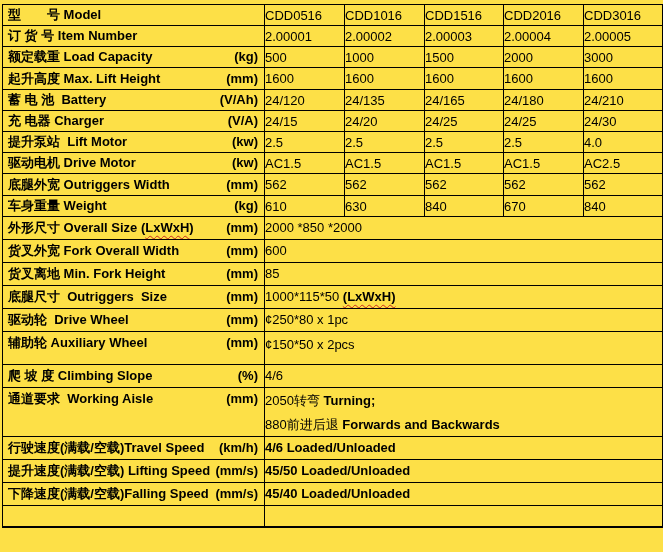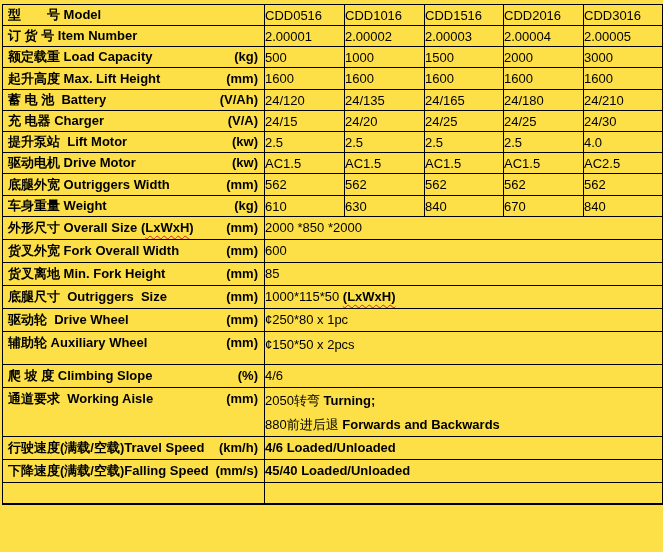--- a/index.html
+++ b/index.html
@@ -293,20 +293,31 @@
           <td>
             <div class="labwrap">
               <span class="lab"><span class="seg">行驶速度(满载/空载)Travel Speed</span></span>
               <span class="unit">(km/h)</span>
             </div>
           </td>
           <td class="merged" colspan="5">
             <div class="line"><span class="seg b">4/6 Loaded/Unloaded</span></div>
           </td>
         </tr>
+        <tr style="height: 22px;">
+          <td>
+            <div class="labwrap">
+              <span class="lab"><span class="seg">提升速度(满载/空载) Lifting Speed</span></span>
+              <span class="unit">(mm/s)</span>
+            </div>
+          </td>
+          <td class="merged" colspan="5">
+            <div class="line"><span class="seg b">45/50 Loaded/Unloaded</span></div>
+          </td>
+        </tr>
         <tr style="height: 21px;">
           <td>
             <div class="labwrap">
               <span class="lab"><span class="seg">下降速度(满载/空载)Falling Speed</span></span>
               <span class="unit">(mm/s)</span>
             </div>
           </td>
           <td class="merged" colspan="5">
             <div class="line"><span class="seg b">45/40 Loaded/Unloaded</span></div>
           </td>

